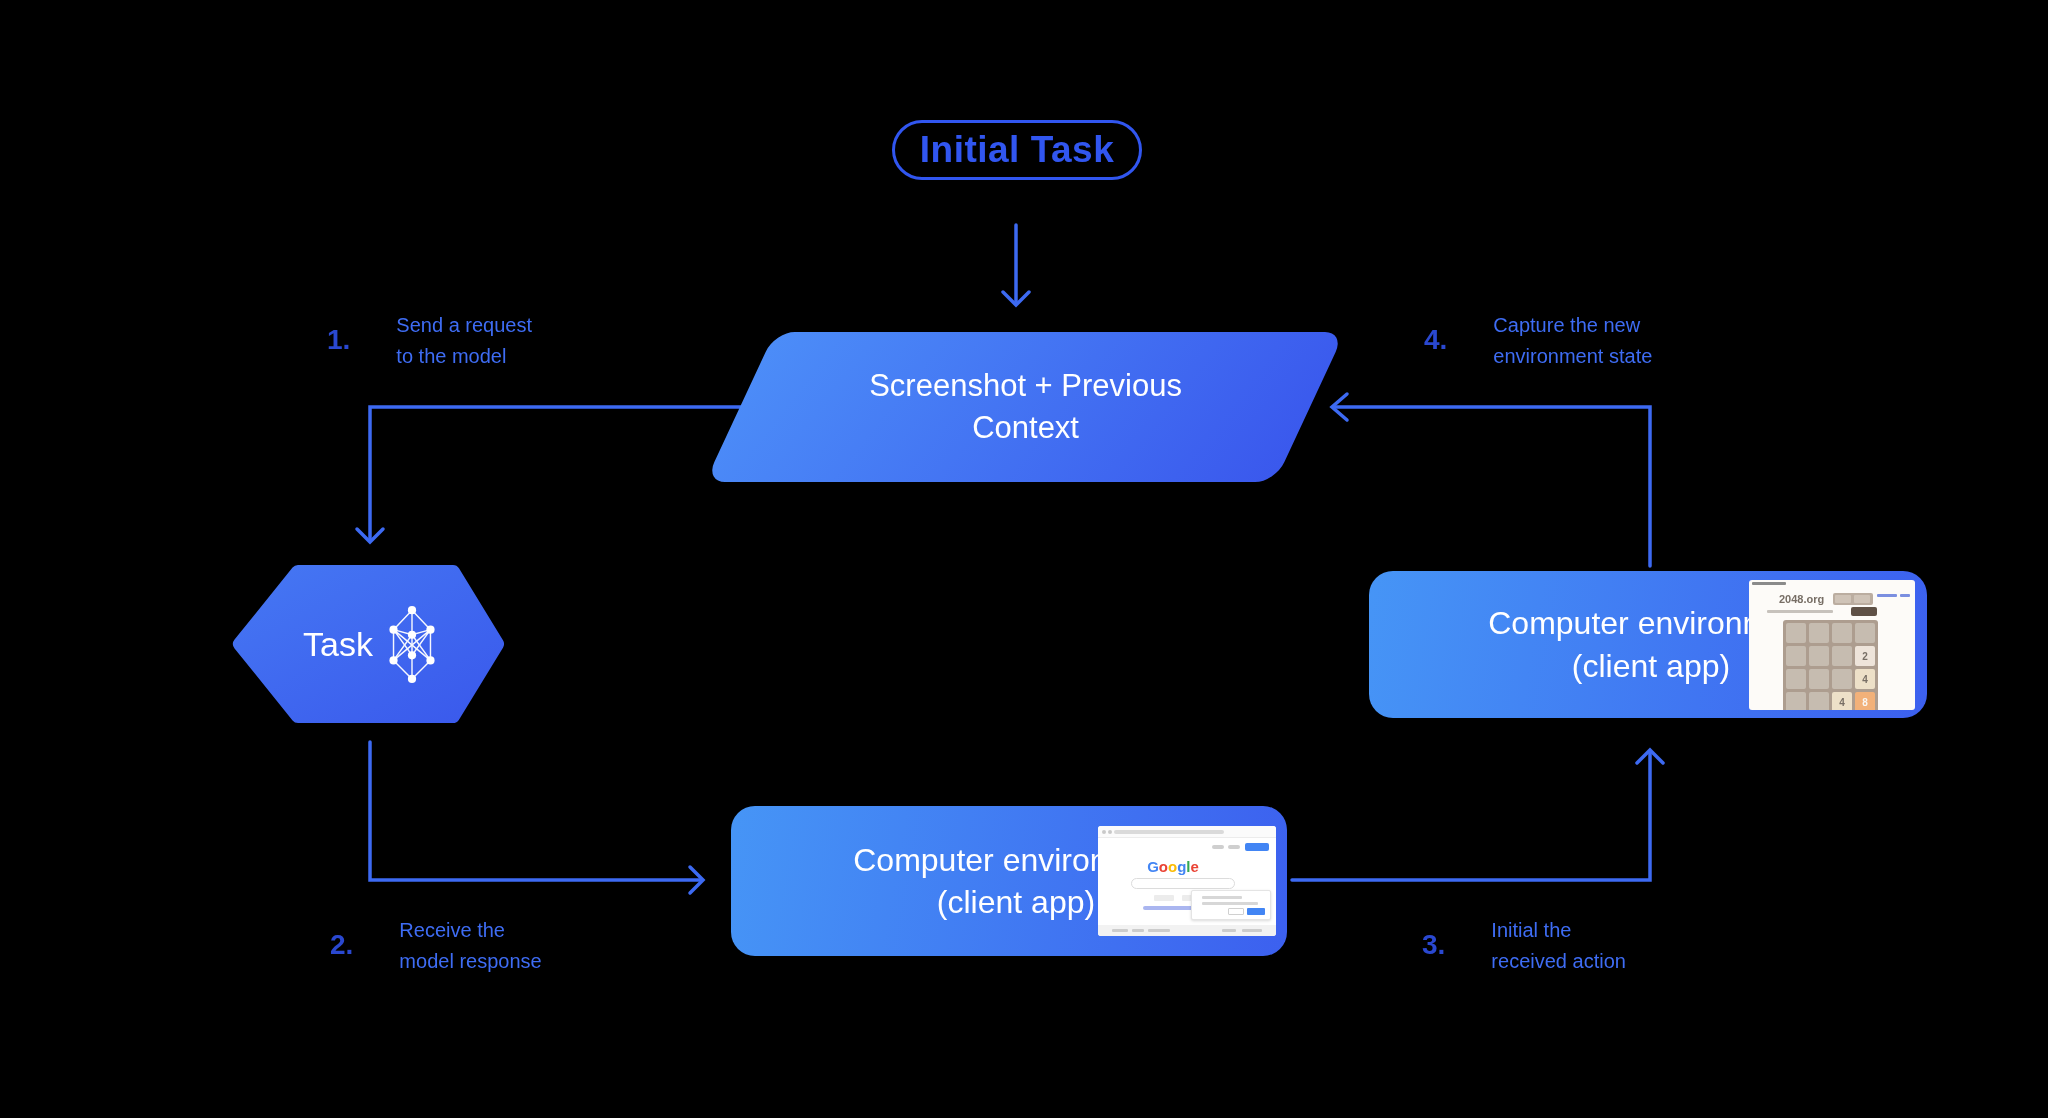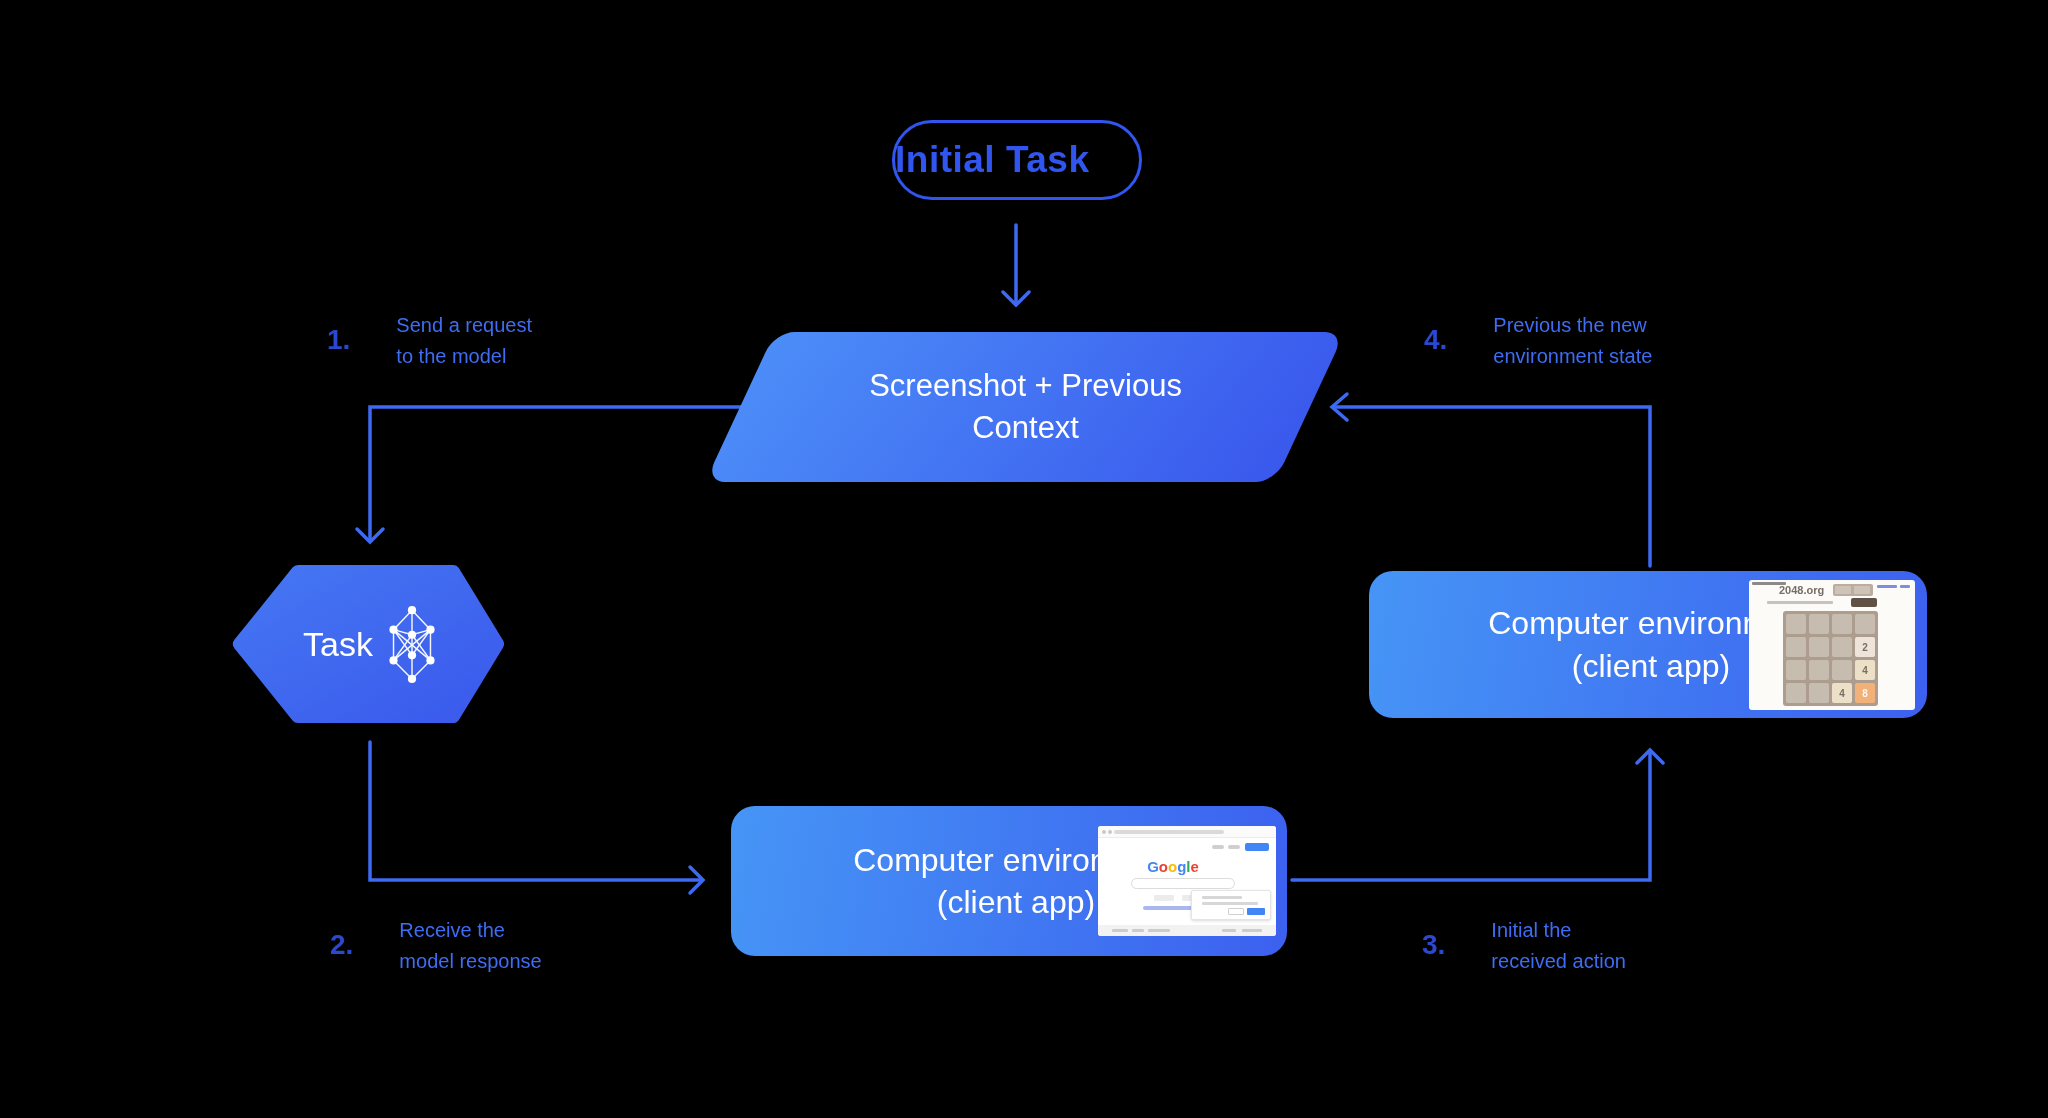--- a/index.html
+++ b/index.html
@@ -5,23 +5,23 @@
   html,body{margin:0;padding:0;background:#000;}
   .stage{
     position:relative;width:2048px;height:1118px;background:#000000;
     font-family:"Liberation Sans",sans-serif;overflow:hidden;
   }
   .stage *{box-sizing:border-box;}
   svg.wires{position:absolute;left:0;top:0;width:2048px;height:1118px;}
 
   
   .pill{
-    position:absolute;left:892px;top:120px;width:250px;height:80px;
+    position:absolute;left:892px;top:120px;width:250px;height:60px;
     border:3px solid #3156F0;border-radius:44px;
-    display:flex;align-items:center;
+    display:flex;align-items:center;justify-content:center;
     color:#3156F0;font-size:37px;font-weight:700;letter-spacing:.5px;
   }
 
   
   .para{
     position:absolute;left:740px;top:332px;width:570px;height:150px;
     transform:skewX(-25deg);border-radius:20px;
     background:linear-gradient(108deg,#4C8DF8 0%,#3A58ED 100%);
     display:flex;align-items:center;justify-content:center;
   }
@@ -83,21 +83,21 @@
   .mb-d-btn-blue{position:absolute;right:5px;bottom:4px;width:18px;height:7px;border-radius:1px;background:#4285F4;}
   .mb-footer{position:absolute;left:0;right:0;bottom:0;height:11px;background:#f2f2f2;}
   .mb-f-line{position:absolute;top:4px;height:3px;border-radius:1px;background:#cccccc;}
 
   
   .mini-game{
     position:absolute;right:12px;top:9px;width:166px;height:130px;
     background:#fdfbf8;border-radius:3px;overflow:hidden;padding:3px 6px 2px 6px;
   }
   .mg-tabmark{position:absolute;left:3px;top:2px;width:34px;height:3px;border-radius:1px;background:#8a8a8a;}
-  .mg-header{position:relative;height:15px;margin-top:0;}
+  .mg-header{position:relative;height:15px;margin-top:9px;}
   .mg-title{position:absolute;left:24px;top:1px;color:#776E65;font-size:11px;font-weight:700;filter:blur(.3px);}
   .mg-scores{position:absolute;left:78px;top:1px;width:40px;height:12px;border-radius:2px;background:#BBADA0;}
   .mg-score-seg{position:absolute;top:2px;width:16px;height:8px;border-radius:1px;background:#cfc3b7;}
   .mg-toplink{position:absolute;top:2px;height:3px;border-radius:1px;background:#7b8fe0;}
   .mg-subrow{position:relative;height:11px;}
   .mg-subtext{position:absolute;left:12px;top:3px;width:66px;height:3px;border-radius:1px;background:#c7c2bc;}
   .mg-newgame{position:absolute;left:96px;top:0px;width:26px;height:9px;border-radius:2px;background:#5f5146;}
   .mg-grid{
     width:95px;margin:2px auto 0 28px;background:#AD9D8F;border-radius:3px;
     padding:3px;display:grid;grid-template-columns:repeat(4,20px);grid-auto-rows:20px;gap:3px;
@@ -280,18 +280,18 @@
     <span class="step-num">3.</span>
     <div class="step-text">
       <div>Initial the</div>
       <div>received action</div>
     </div>
   </div>
 
   <div class="step-label step-4">
     <span class="step-num">4.</span>
     <div class="step-text">
-      <div>Previous the new</div>
+      <div>Capture the new</div>
       <div>environment state</div>
     </div>
   </div>
 
 </div>
 
 </body></html>

